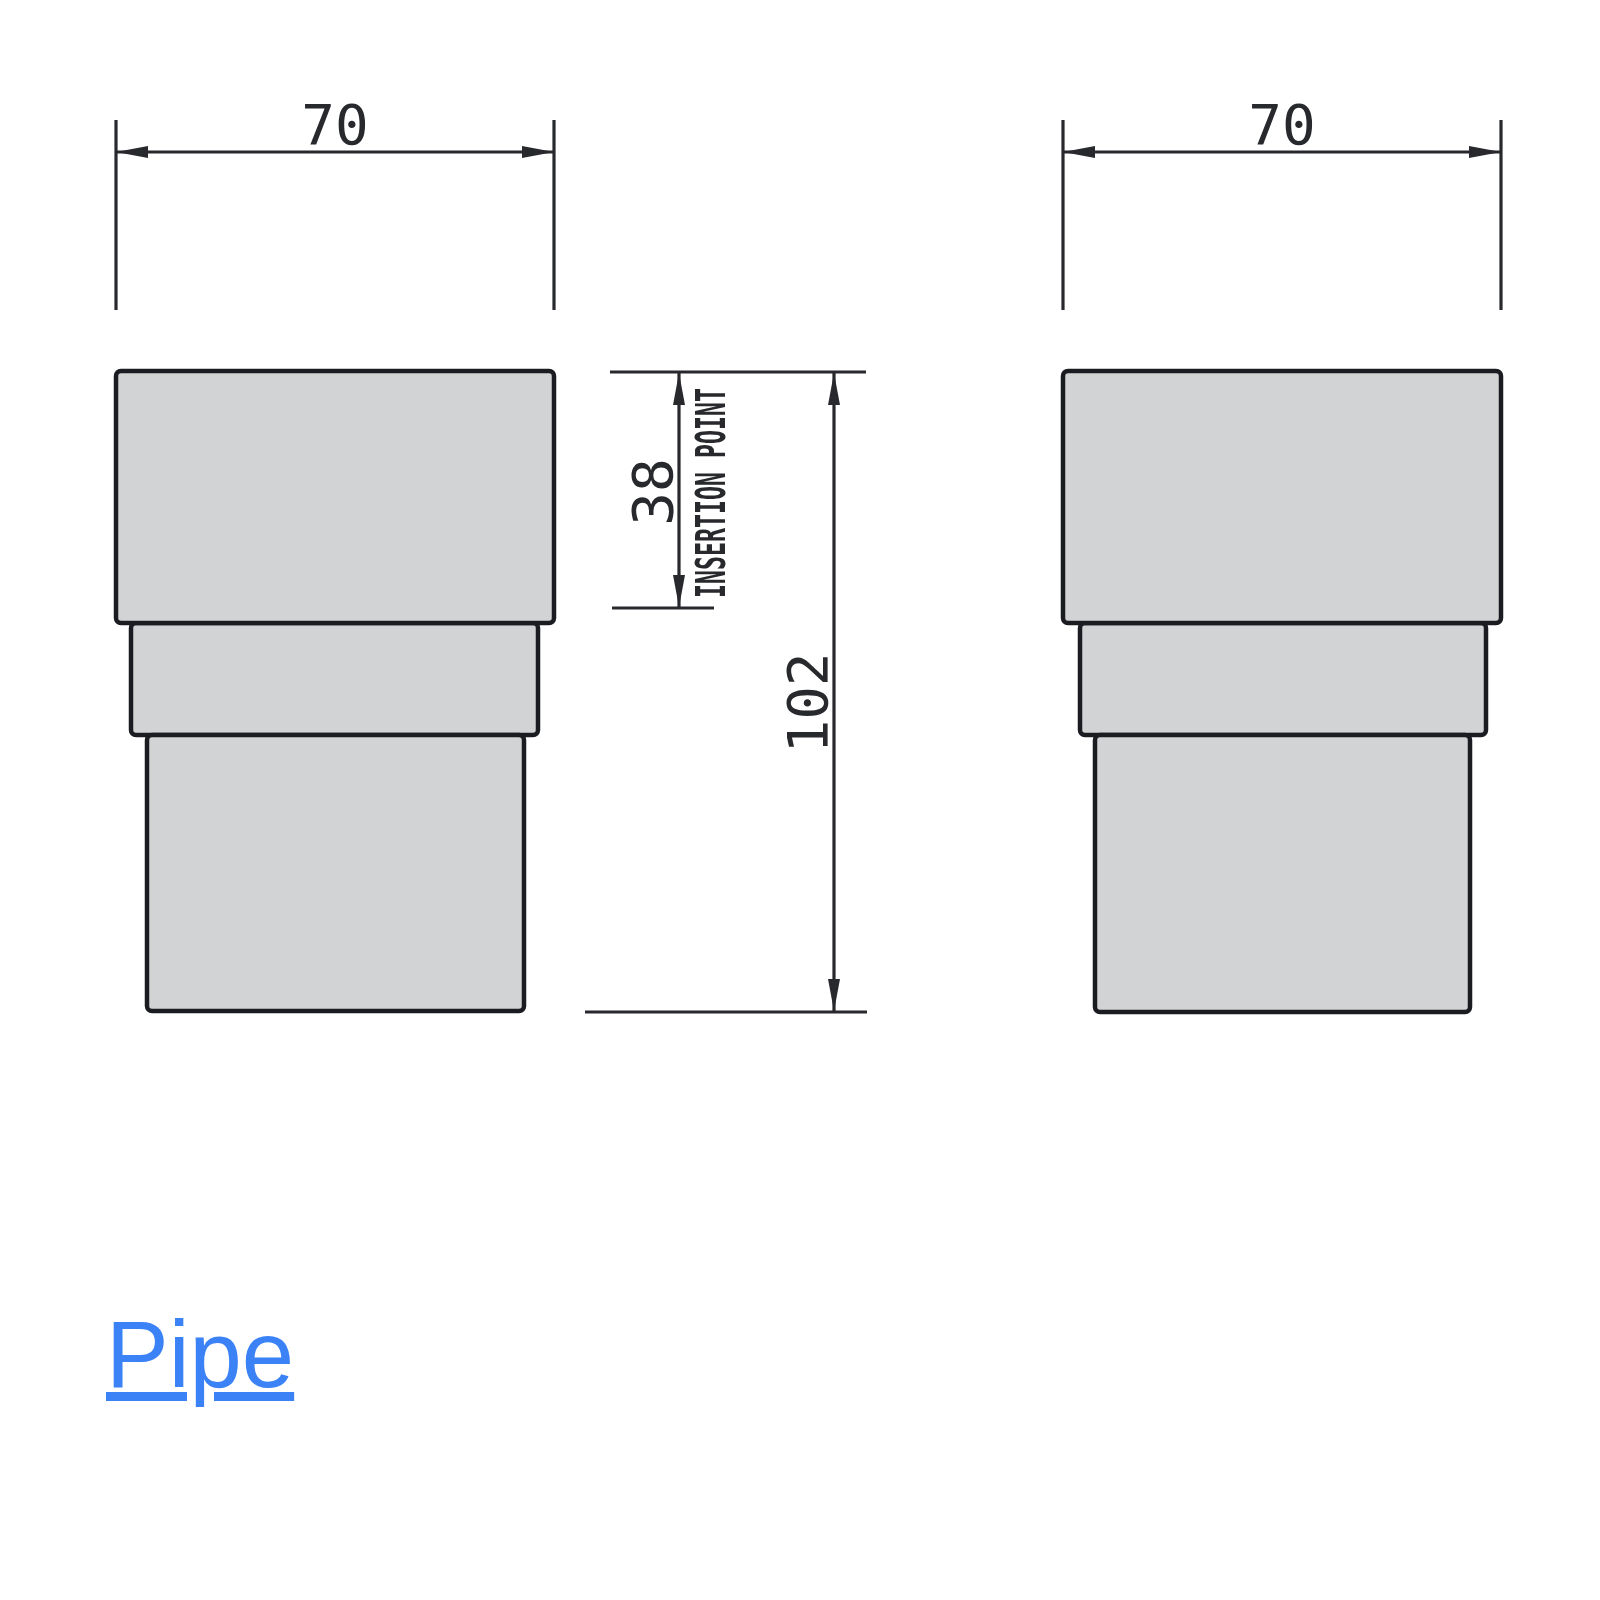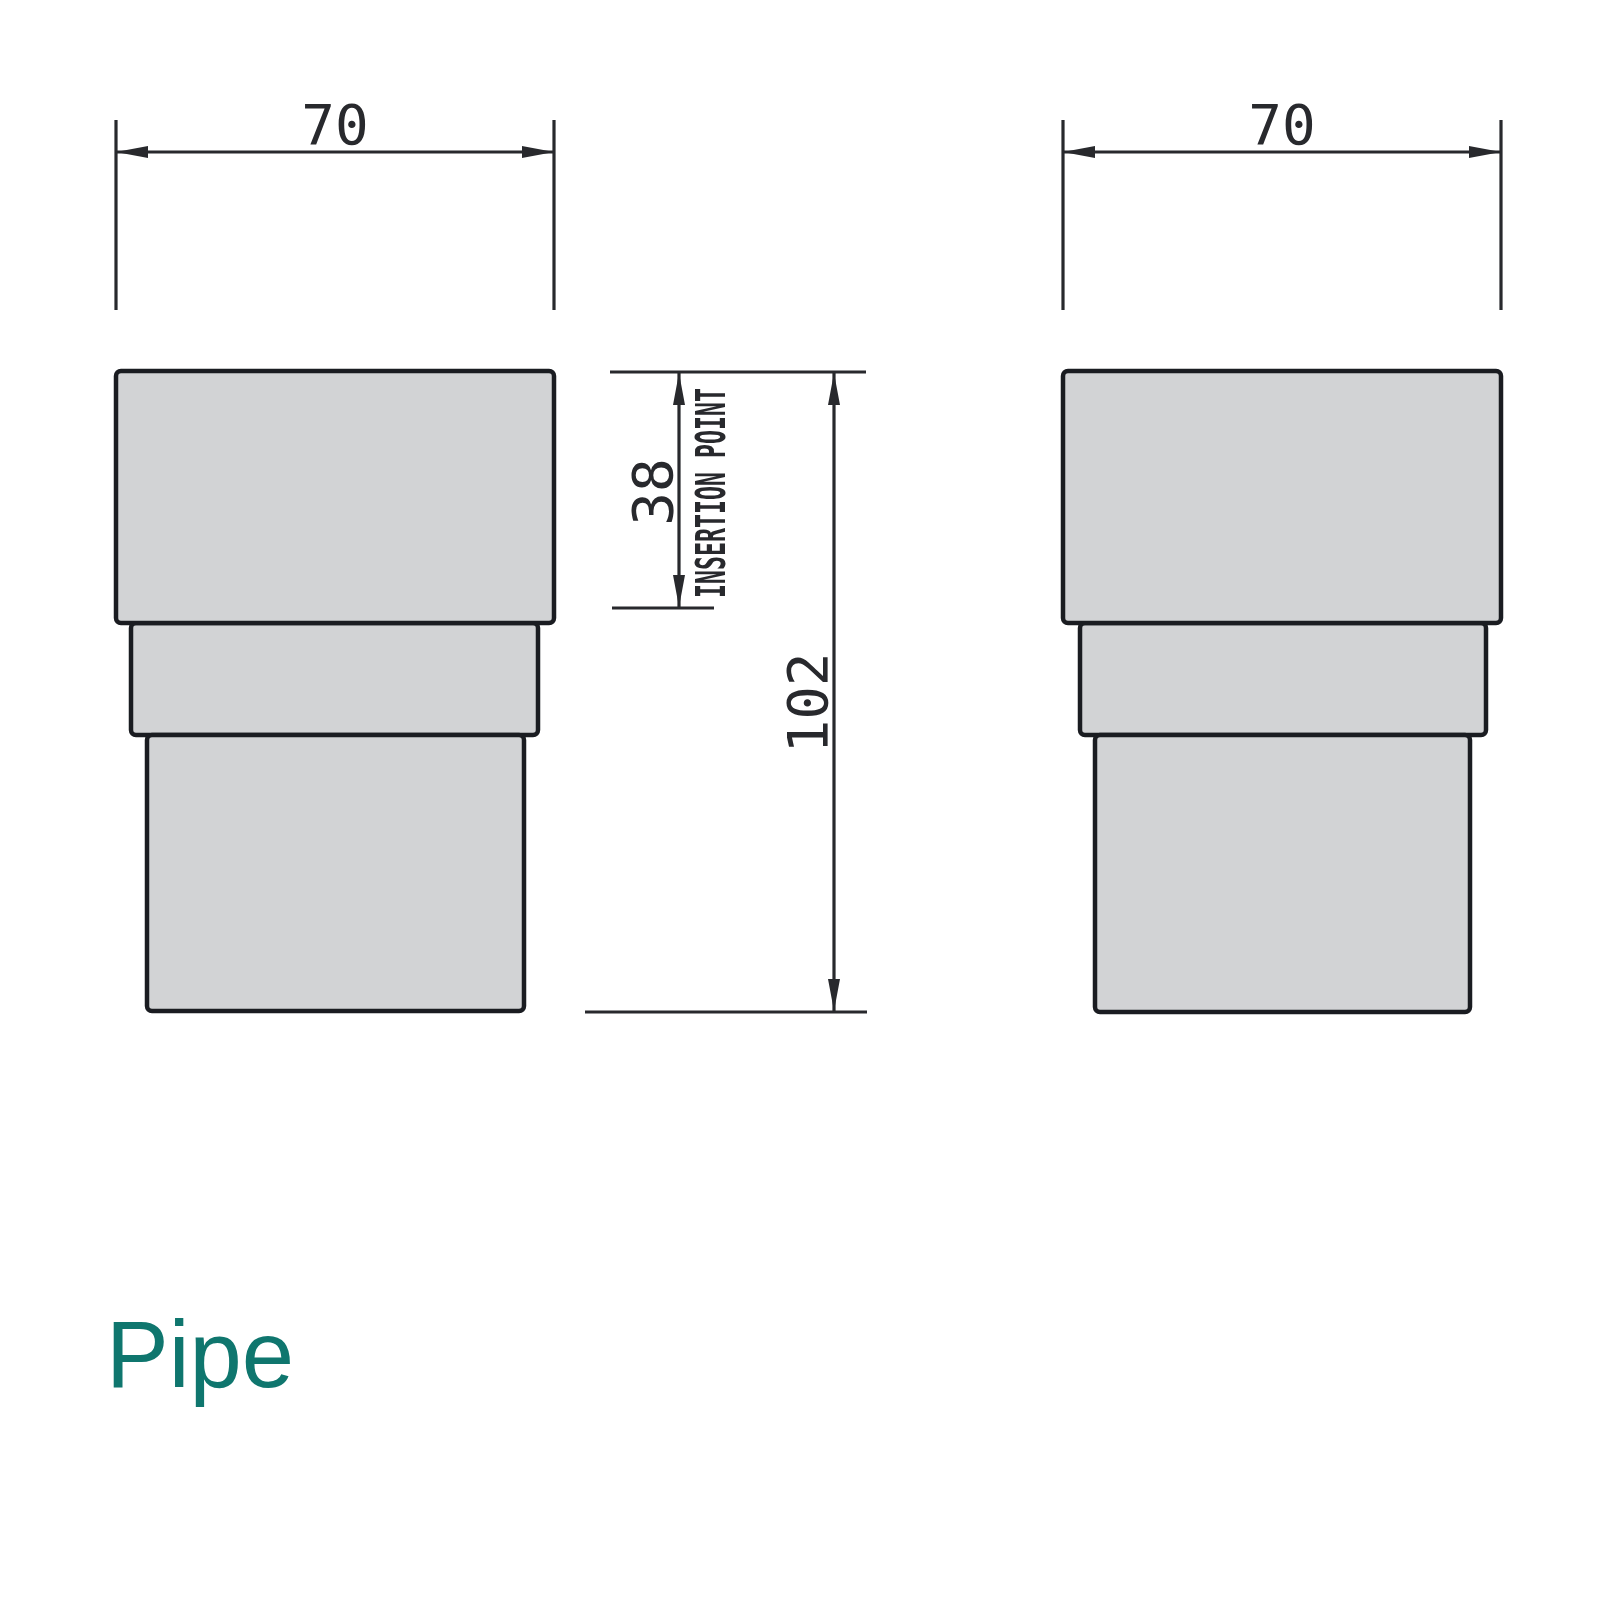--- a/index.html
+++ b/index.html
@@ -49,22 +49,23 @@
 
   
   .title {
     position: absolute;
     left: 106px;
     top: 1299px;
     font-family: "Liberation Sans", sans-serif;
     font-size: 94px;
     line-height: 112px;
     font-weight: 400;
-    color: #0f766e;
+    color: #3b82f6;
     white-space: nowrap;
+    text-decoration: underline;
   }
 </style>
 </head>
 <body>
 
 <div class="canvas">
 
   <svg class="drawing" viewBox="0 0 1600 1600">
 
     <g>

